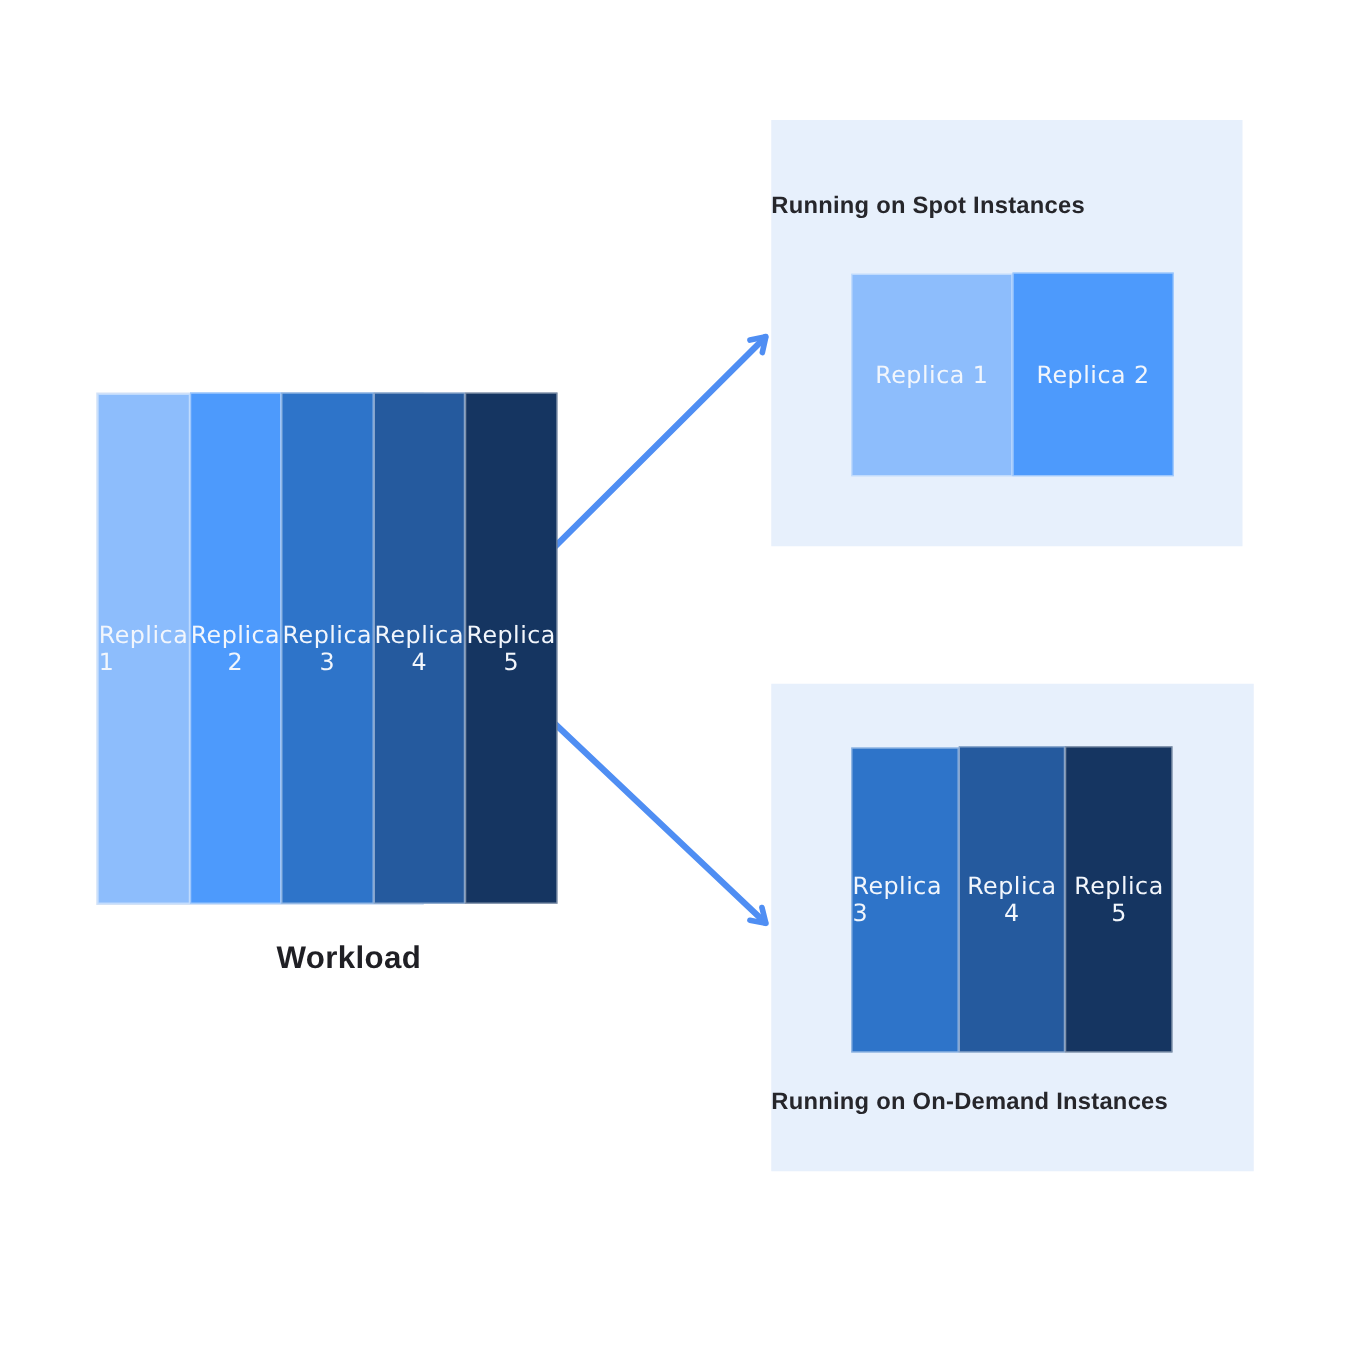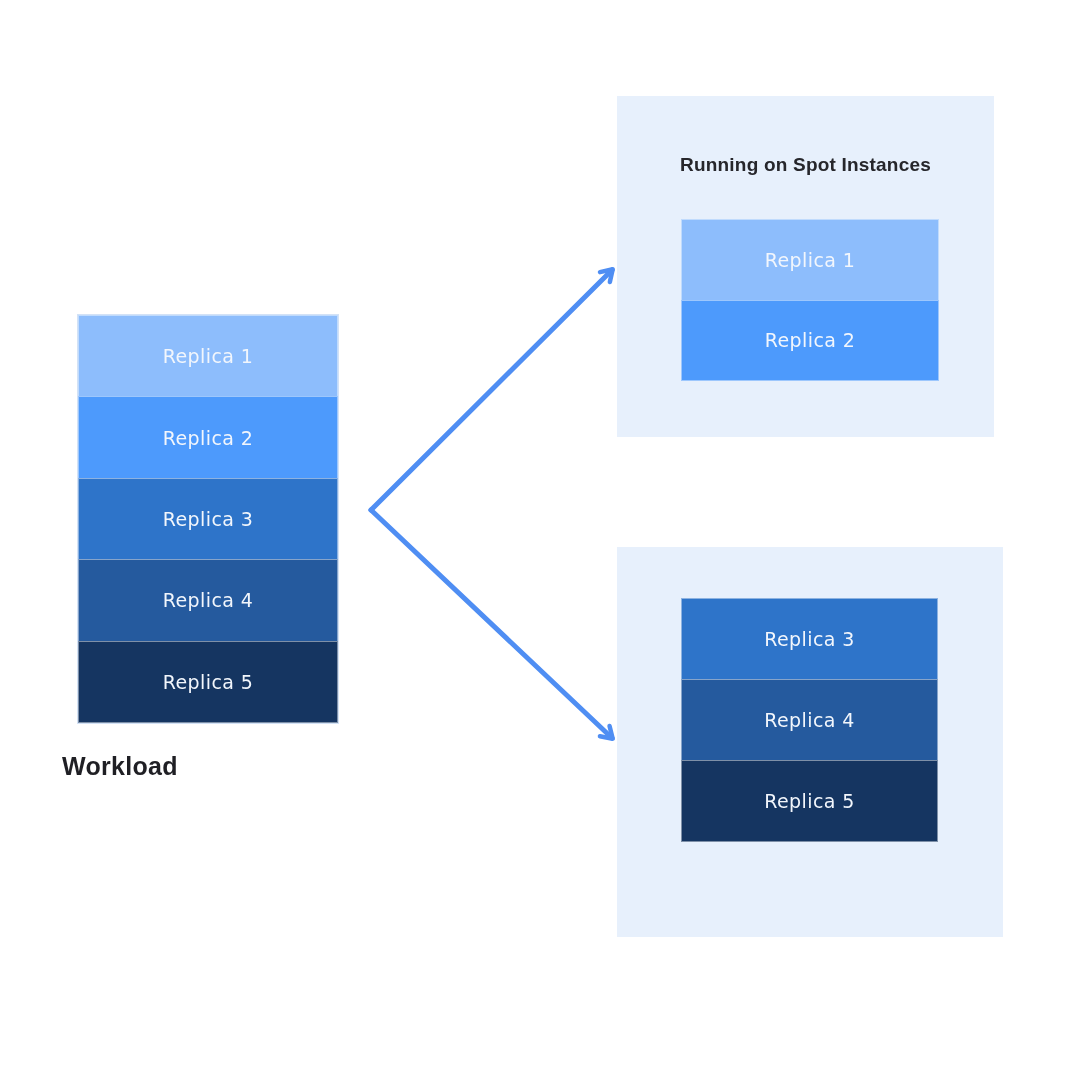--- a/index.html
+++ b/index.html
@@ -32,21 +32,21 @@
   .arrowhead-path {
     stroke: var(--arrow-color, #4f8ef3);
     stroke-width: 4.5;
     stroke-linecap: round;
     stroke-linejoin: round;
     fill: none;
   }
   .replica-stack {
     position: absolute;
     display: flex;
-    flex-direction: column;
+    flex-direction: row;
   }
   .replica-block {
     flex: 1 1 0;
     display: flex;
     align-items: center;
     justify-content: center;
     border: 1px solid rgba(255,255,255,0.45);
     box-sizing: border-box;
   }
   .replica-block + .replica-block {
@@ -62,24 +62,24 @@
   .workload-stack {
     left: 77px;
     top: 314px;
     width: 260px;
     height: 408px;
     border: 1px solid #d3e2f6;
     box-sizing: content-box;
   }
   .workload-label {
     position: absolute;
-    left: 62px;
+    left: 77px;
     top: 752px;
     width: 260px;
-    text-align: left;
+    text-align: right;
     font-size: 25px;
     font-weight: bold;
     letter-spacing: 0.3px;
     color: var(--workload-text, #1f1f24);
   }
   .panel {
     position: absolute;
     background: var(--panel-bg, #e7f0fc);
   }
   .panel-spot {
@@ -91,21 +91,21 @@
   .panel-ondemand {
     left: 617px;
     top: 547px;
     width: 386px;
     height: 390px;
   }
   .panel-title {
     position: absolute;
     left: 0;
     width: 100%;
-    text-align: center;
+    text-align: left;
     font-size: 19px;
     font-weight: bold;
     letter-spacing: 0.2px;
     color: var(--title-text, #26262b);
   }
   .panel-spot .panel-title {
     top: 58px;
   }
   .panel-ondemand .panel-title {
     top: 324px;
@@ -175,15 +175,16 @@
         <div class="replica-block" style="background: rgb(46, 116, 201);">
           <span class="replica-label">Replica 3</span>
         </div>
         <div class="replica-block" style="background: rgb(37, 90, 158);">
           <span class="replica-label">Replica 4</span>
         </div>
         <div class="replica-block" style="background: rgb(21, 53, 97);">
           <span class="replica-label">Replica 5</span>
         </div>
       </div>
+    <div class="panel-title">Running on On-Demand Instances</div>
   </section>
 
 </div>
 
 </body></html>

